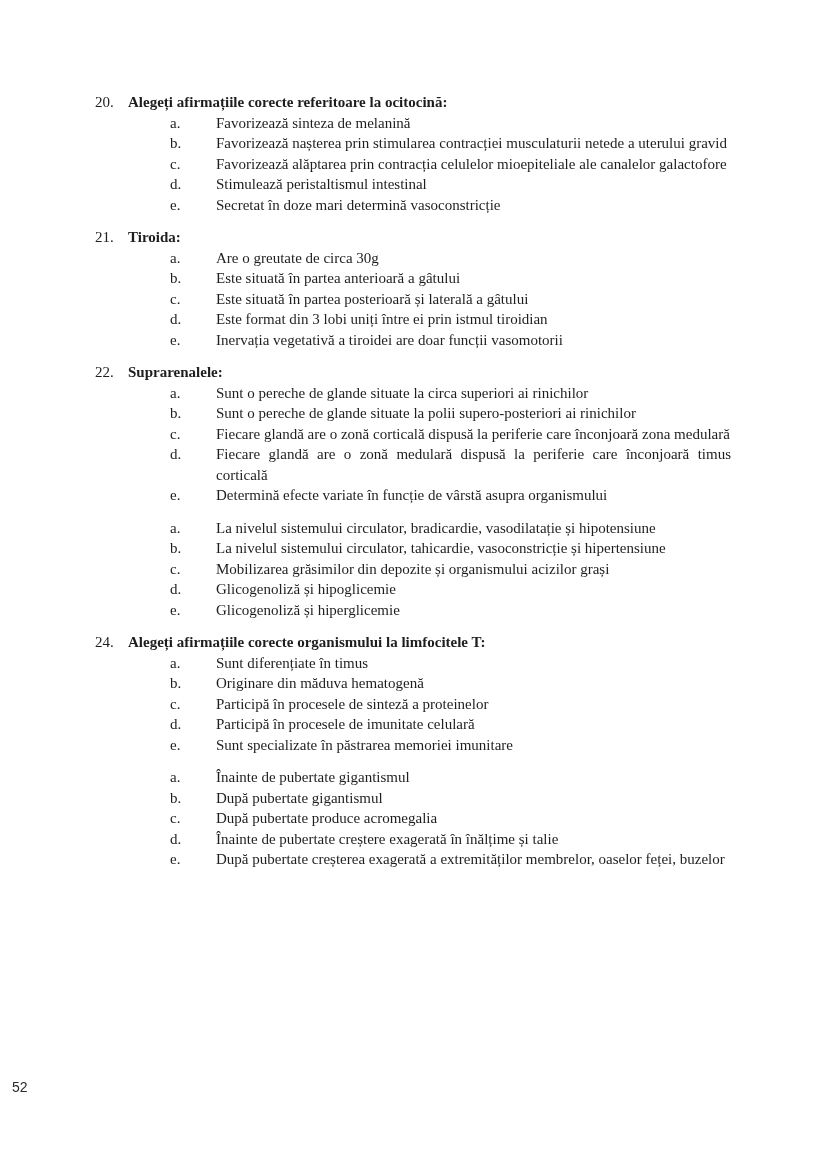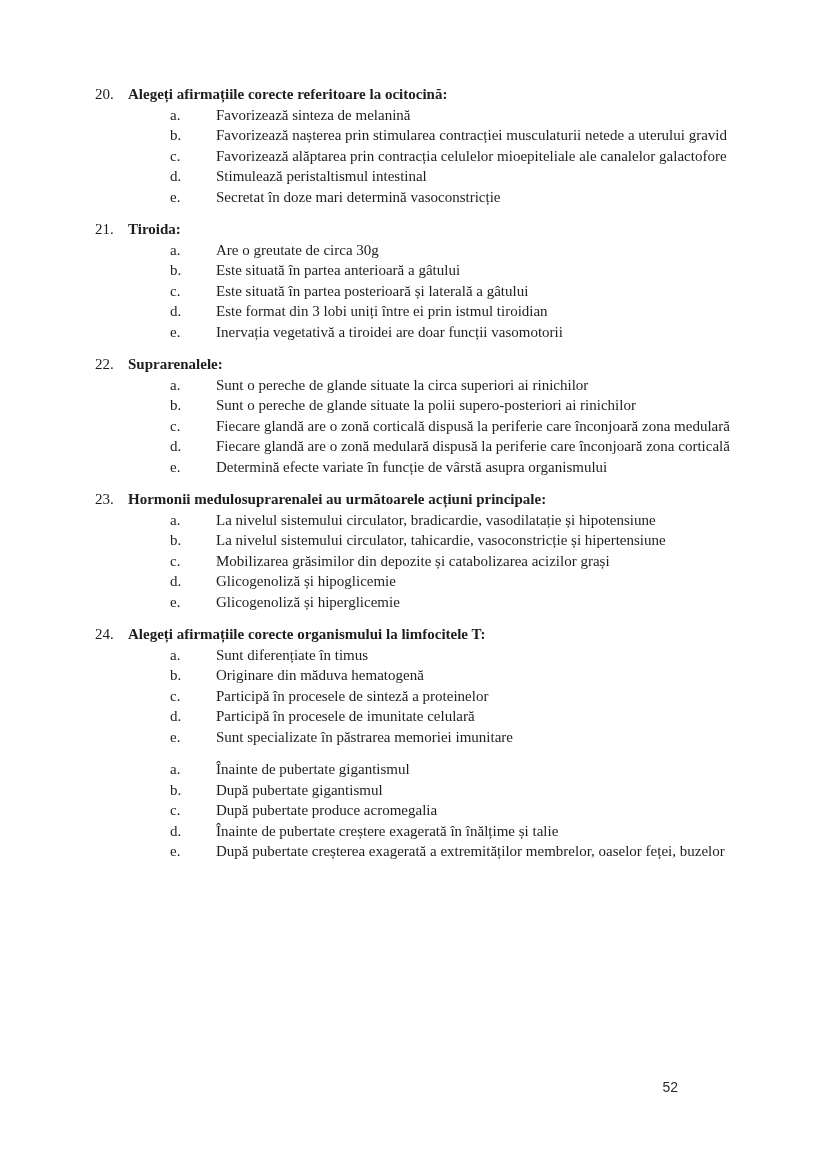--- a/index.html
+++ b/index.html
@@ -10,21 +10,21 @@
   body {
     width: 828px;
     height: 1171px;
     position: relative;
     font-family: "Liberation Serif", serif;
     color: #1e1e1e;
     overflow: hidden;
   }
   .page-content {
     position: absolute;
-    top: 84px;
+    top: 92px;
     left: 95px;
     width: 636px;
   }
   .question {
     margin: 0 0 12px 0;
     font-size: 15px;
     line-height: 20.5px;
   }
   .q-header {
     display: flex;
@@ -46,23 +46,23 @@
     flex: 0 0 18px;
   }
   .opt-text {
     width: 543px;
     text-align: justify;
     margin-left: 28px;
   }
   .page-footer {
     position: absolute;
     top: 1079px;
-    left: 6px;
+    left: 12px;
     width: 672px;
-    text-align: right;
+    text-align: left;
     font-family: "Liberation Sans", sans-serif;
     font-size: 14px;
     color: #2b2b2b;
   }
 </style>
 </head>
 <body>
 
 <div class="page-content">
   <div class="question">
@@ -147,49 +147,45 @@
     <span class="opt-text">Sunt o pereche de glande situate la polii supero-posteriori ai rinichilor</span>
   </div>
 
   <div class="option">
     <span class="opt-letter">c.</span>
     <span class="opt-text">Fiecare glandă are o zonă corticală dispusă la periferie care înconjoară zona medulară</span>
   </div>
 
   <div class="option">
     <span class="opt-letter">d.</span>
-    <span class="opt-text">Fiecare glandă are o zonă medulară dispusă la periferie care înconjoară zona corticală</span>
+    <span class="opt-text">Fiecare glandă are o zonă medulară dispusă la periferie care înconjoară timus corticală</span>
   </div>
 
   <div class="option">
     <span class="opt-letter">e.</span>
     <span class="opt-text">Determină efecte variate în funcție de vârstă asupra organismului</span>
   </div>
 </div>
   </div>
 
   <div class="question">
-    <div class="q-header">
-      <span class="q-num">23.</span>
-      <span class="q-title">Hormonii medulosuprarenalei au următoarele acțiuni principale:</span>
-    </div>
     <div>
   <div class="option">
     <span class="opt-letter">a.</span>
     <span class="opt-text">La nivelul sistemului circulator, bradicardie, vasodilatație și hipotensiune</span>
   </div>
 
   <div class="option">
     <span class="opt-letter">b.</span>
     <span class="opt-text">La nivelul sistemului circulator, tahicardie, vasoconstricție și hipertensiune</span>
   </div>
 
   <div class="option">
     <span class="opt-letter">c.</span>
-    <span class="opt-text">Mobilizarea grăsimilor din depozite și catabolizarea acizilor grași</span>
+    <span class="opt-text">Mobilizarea grăsimilor din depozite și organismului acizilor grași</span>
   </div>
 
   <div class="option">
     <span class="opt-letter">d.</span>
     <span class="opt-text">Glicogenoliză și hipoglicemie</span>
   </div>
 
   <div class="option">
     <span class="opt-letter">e.</span>
     <span class="opt-text">Glicogenoliză și hiperglicemie</span>

